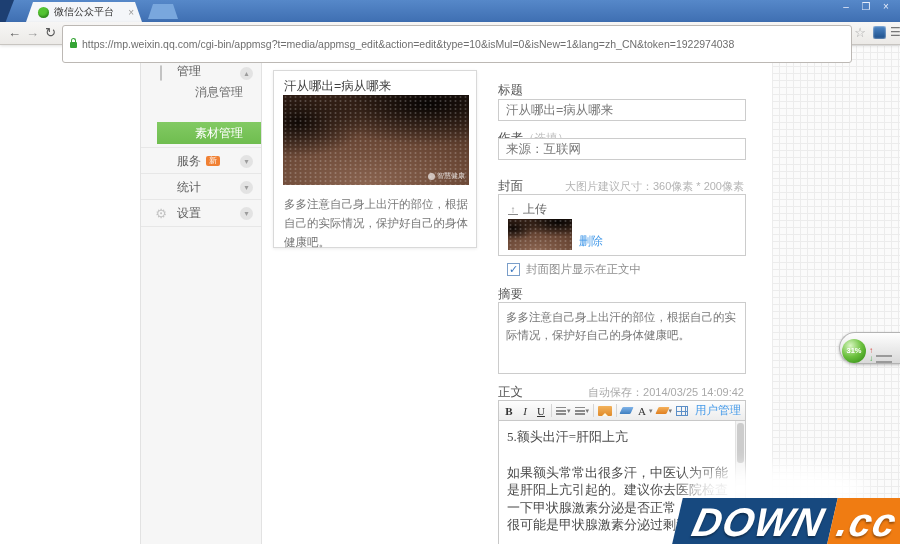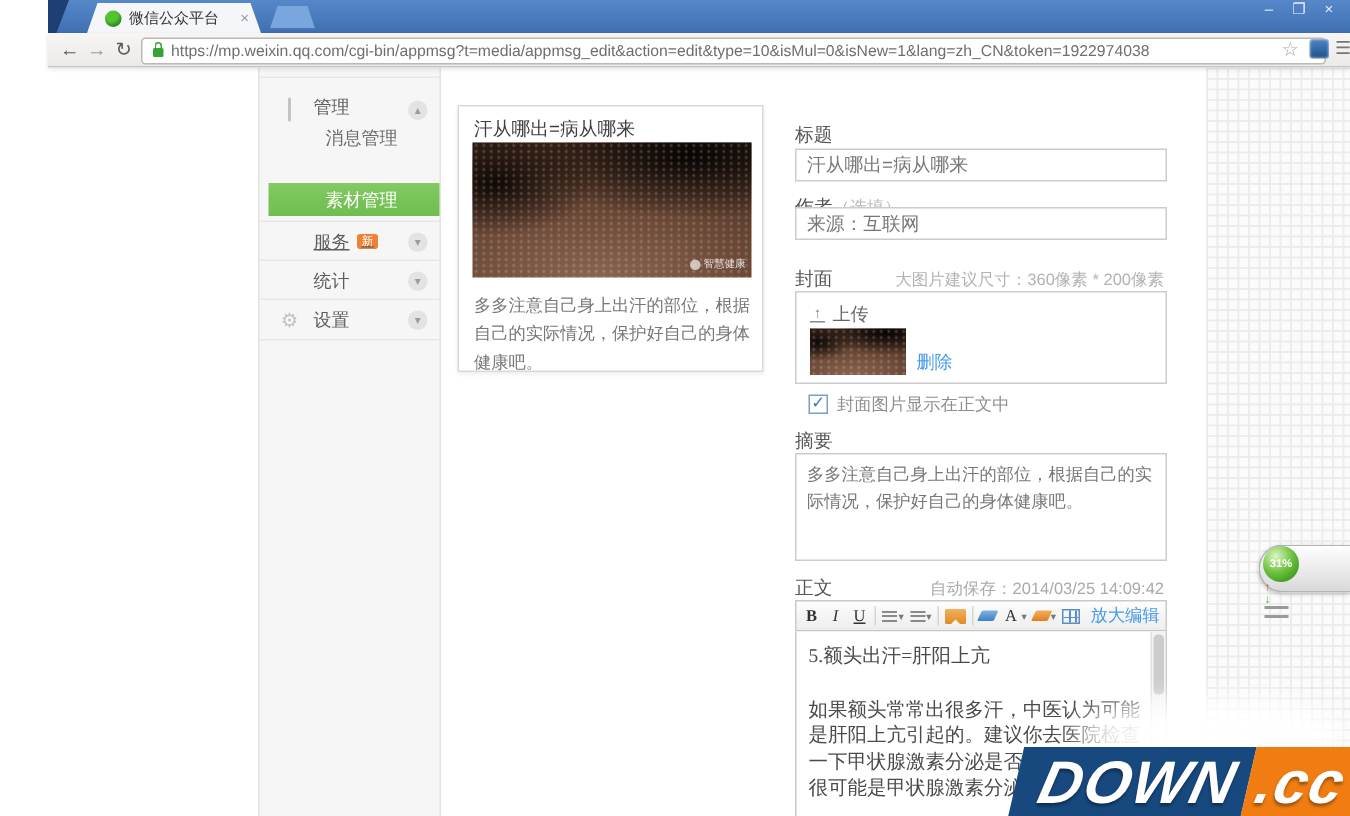--- a/index.html
+++ b/index.html
@@ -1,18 +1,18 @@
 <!DOCTYPE html>
 <html><head>
 <meta charset="utf-8">
 <style>
   html,body{margin:0;padding:0;}
   body{width:900px;height:544px;position:relative;overflow:hidden;background:#fff;
        font-family:"Liberation Sans","DejaVu Sans",sans-serif;-webkit-font-smoothing:antialiased;}
-  #page{position:absolute;inset:0;margin-left:32px;}
+  #page{position:absolute;inset:0;}
 
   
   .titlebar{position:absolute;left:0;top:0;right:0;height:22px;
     background:linear-gradient(#5688c9,#3f6fb2);}
   .titlebar .edge{position:absolute;left:0;top:0;width:14px;height:22px;background:#1d3f72;
     clip-path:polygon(0 0,100% 0,40% 100%,0 100%);}
   .tab{position:absolute;left:26px;top:2px;width:116px;height:20px;background:#f4f6f9;
     clip-path:polygon(7px 0,109px 0,116px 20px,0 20px);display:flex;align-items:center;
     padding:0 8px 0 12px;box-sizing:border-box;font-size:10px;color:#333;}
   .tab .favicon{width:11px;height:11px;border-radius:50%;background:#53c332;margin-right:5px;flex:none;
@@ -25,21 +25,21 @@
   .winbtn{width:20px;height:16px;color:#e8eefb;font-size:10px;line-height:14px;text-align:center;}
 
   .navbar{position:absolute;left:0;top:22px;right:0;height:22px;
     background:linear-gradient(#f7f6f5,#eceae7);border-bottom:1px solid #c8c5c1;
     box-shadow:0 1px 3px rgba(0,0,0,.12);z-index:5;}
   .navbtn{position:absolute;top:2px;width:17px;height:17px;text-align:center;line-height:17px;
     font-size:13px;color:#5a5a5a;}
   .navbtn.fwd{color:#9a9a9a;}
   .urlbar{position:absolute;left:62px;top:3px;width:790px;height:15px;background:#fff;
     border:1px solid #bcb8b4;border-radius:3px;display:flex;align-items:center;box-sizing:border-box;
-    padding:8px 5px;justify-content:center;}
+    padding:18px 5px;justify-content:center;}
   .lock{width:7px;height:6px;background:#35a435;border-radius:1px;position:relative;margin:2px 5px 0 2px;flex:none;}
   .lock:before{content:"";position:absolute;left:1px;top:-4px;width:3px;height:4px;
     border:1.3px solid #35a435;border-bottom:none;border-radius:3px 3px 0 0;}
   .url-input{border:none;outline:none;flex:1;font-size:10.5px;color:#6e6e6e;
     font-family:"Liberation Sans","DejaVu Sans",sans-serif;padding:0;background:transparent;}
   .star{position:absolute;right:34px;top:2px;font-size:13px;color:#a8a8a8;line-height:17px;}
   .ext-icon{position:absolute;right:14px;top:4px;width:13px;height:13px;border-radius:2px;
     background:linear-gradient(#4d86c6,#1d4f8a);box-shadow:inset 0 0 2px #fff;}
   .menu-icon{position:absolute;right:-2px;top:2px;font-size:12px;color:#777;line-height:17px;width:12px;overflow:hidden;}
 
@@ -50,21 +50,21 @@
                      linear-gradient(90deg,#ececec 1px,transparent 1px);
     background-size:7px 7px;}
 
   
   .sidebar{position:absolute;left:140px;top:0;width:122px;bottom:0;background:#f6f6f6;
     border-left:1px solid #e2e2e2;border-right:1px solid #e2e2e2;box-sizing:border-box;}
   .side-row{position:absolute;left:0;right:0;display:flex;align-items:center;font-size:12px;color:#5d5d5d;}
   .side-row .g-icon{width:16px;margin:0 8px 0 12px;color:#c3c3c3;flex:none;text-align:center;}
   .chev{position:absolute;right:8px;width:13px;height:13px;border-radius:50%;background:#e3e3e3;
     color:#9c9c9c;font-size:8px;line-height:13px;text-align:center;}
-  .side-sub{position:absolute;left:6px;right:0;font-size:12px;color:#6b6b6b;padding-left:38px;
+  .side-sub{position:absolute;left:16px;right:0;font-size:12px;color:#6b6b6b;padding-left:38px;
     display:flex;align-items:center;}
   .side-sub.active{background:linear-gradient(#82ca63,#6fbd4f);color:#fff;}
   .hr-top{border-top:1px solid #e7e7e7;}
   .badge{background:#f08033;color:#fff;font-size:8px;line-height:10px;border-radius:2px;
     padding:0 3px;margin-left:5px;}
   .icon-box{width:13px;height:9px;border:1.6px solid #c3c3c3;border-radius:2px;position:relative;}
   .icon-box:after{content:"";position:absolute;left:2px;right:2px;top:2.5px;height:1.6px;background:#c3c3c3;}
   .icon-grid{width:12px;height:10px;border-radius:1px;background:#c3c3c3;position:relative;}
   .icon-grid:after{content:"";position:absolute;left:0;right:0;top:3px;height:1.5px;background:#f6f6f6;box-shadow:0 3px 0 #f6f6f6;}
   .icon-pie{width:12px;height:12px;border-radius:50%;
@@ -134,23 +134,23 @@
 
   
   .glow{position:absolute;left:686px;top:466px;width:182px;height:46px;background:rgba(255,255,255,.95);
     border-radius:50%;filter:blur(9px);z-index:30;}
   .downcc{position:absolute;right:-10px;bottom:-4px;display:flex;transform:skewX(-13deg);z-index:40;}
   .downcc .blk{color:#fff;font-weight:bold;font-style:italic;font-size:40px;line-height:48px;
     text-shadow:0 2px 2px rgba(0,0,0,.35);letter-spacing:1px;}
   .downcc .d1{background:#17497f;padding:0 8px 2px 16px;}
   .downcc .d2{background:#f07c12;padding:0 14px 2px 6px;}
 
-  .float-widget{position:absolute;right:0;top:363px;width:60px;height:30px;z-index:45;
+  .float-widget{position:absolute;right:0;top:332px;width:60px;height:30px;z-index:45;
     background:linear-gradient(#fefefe,#d9d9d9);border:1px solid #b3b3b3;border-right:none;
-    border-radius:16px 0 0 16px;box-shadow:0 1px 3px rgba(0,0,0,.25);display:flex;align-items:flex-start;flex-direction:column;}
+    border-radius:16px 0 0 16px;box-shadow:0 1px 3px rgba(0,0,0,.25);display:flex;align-items:flex-end;}
   .orb{width:24px;height:24px;border-radius:50%;margin-left:2px;flex:none;
     background:radial-gradient(circle at 35% 28%,#d9f6c2,#6cc13e 48%,#2e8a12 95%);
     color:#fff;font-size:7.5px;font-weight:bold;text-align:center;line-height:24px;}
   .arrows{display:flex;flex-direction:column;margin-left:3px;font-size:8px;line-height:8px;}
   .arr-up{color:#d9534f;} .arr-dn{color:#4cae4c;}
   .mini-txt{display:flex;flex-direction:column;gap:4px;margin-left:3px;}
   .mini-txt span{width:16px;height:2px;background:#9a9a9a;display:block;}
 </style>
 </head>
 <body>
@@ -193,21 +193,21 @@
         <span class="g-icon"><span class="icon-box"></span></span>
         <span>管理</span>
         <span class="chev">▴</span>
       </div>
       <div class="side-sub" style="top:38px;height:19px;">
         <span>消息管理</span>
       </div>
       <div class="side-sub active" style="top:77px;height:22px;">
         <span>素材管理</span>
       </div>
-      <div class="side-row hr-top" style="top:102px;height:26px;text-decoration:underline;">
+      <div class="side-row hr-top" style="top:102px;height:26px;">
         <span class="g-icon"><span class="icon-grid"></span></span>
         <span>服务</span>
         <span class="badge">新</span>
         <span class="chev">▾</span>
       </div>
       <div class="side-row hr-top" style="top:128px;height:26px;">
         <span class="g-icon"><span class="icon-pie"></span></span>
         <span>统计</span>
         <span class="chev">▾</span>
       </div>
@@ -278,21 +278,21 @@
         <span class="t-brush"></span>
         <span style="display:flex;align-items:center;">
             <span class="tb">A</span>
             <span class="t-caret">▾</span>
           </span>
         <span style="display:flex;align-items:center;">
             <span class="t-pen"></span>
             <span class="t-caret">▾</span>
           </span>
         <span class="t-table"></span>
-        <a class="enlarge">放大编辑</a>
+        <a class="enlarge">用户管理</a>
       </div>
 
       <div class="editor" style="top:339px;">
         <div class="editor-body">
           <p>5.额头出汗=肝阳上亢</p>
           <p>如果额头常常出很多汗，中医认为可能是肝阳上亢引起的。建议你去医院检查一下甲状腺激素分泌是否正常，因为这很可能是甲状腺激素分泌过剩造成的。</p>
 
         </div>
         <div class="ed-scroll">
           <div class="ed-thumb"></div>

